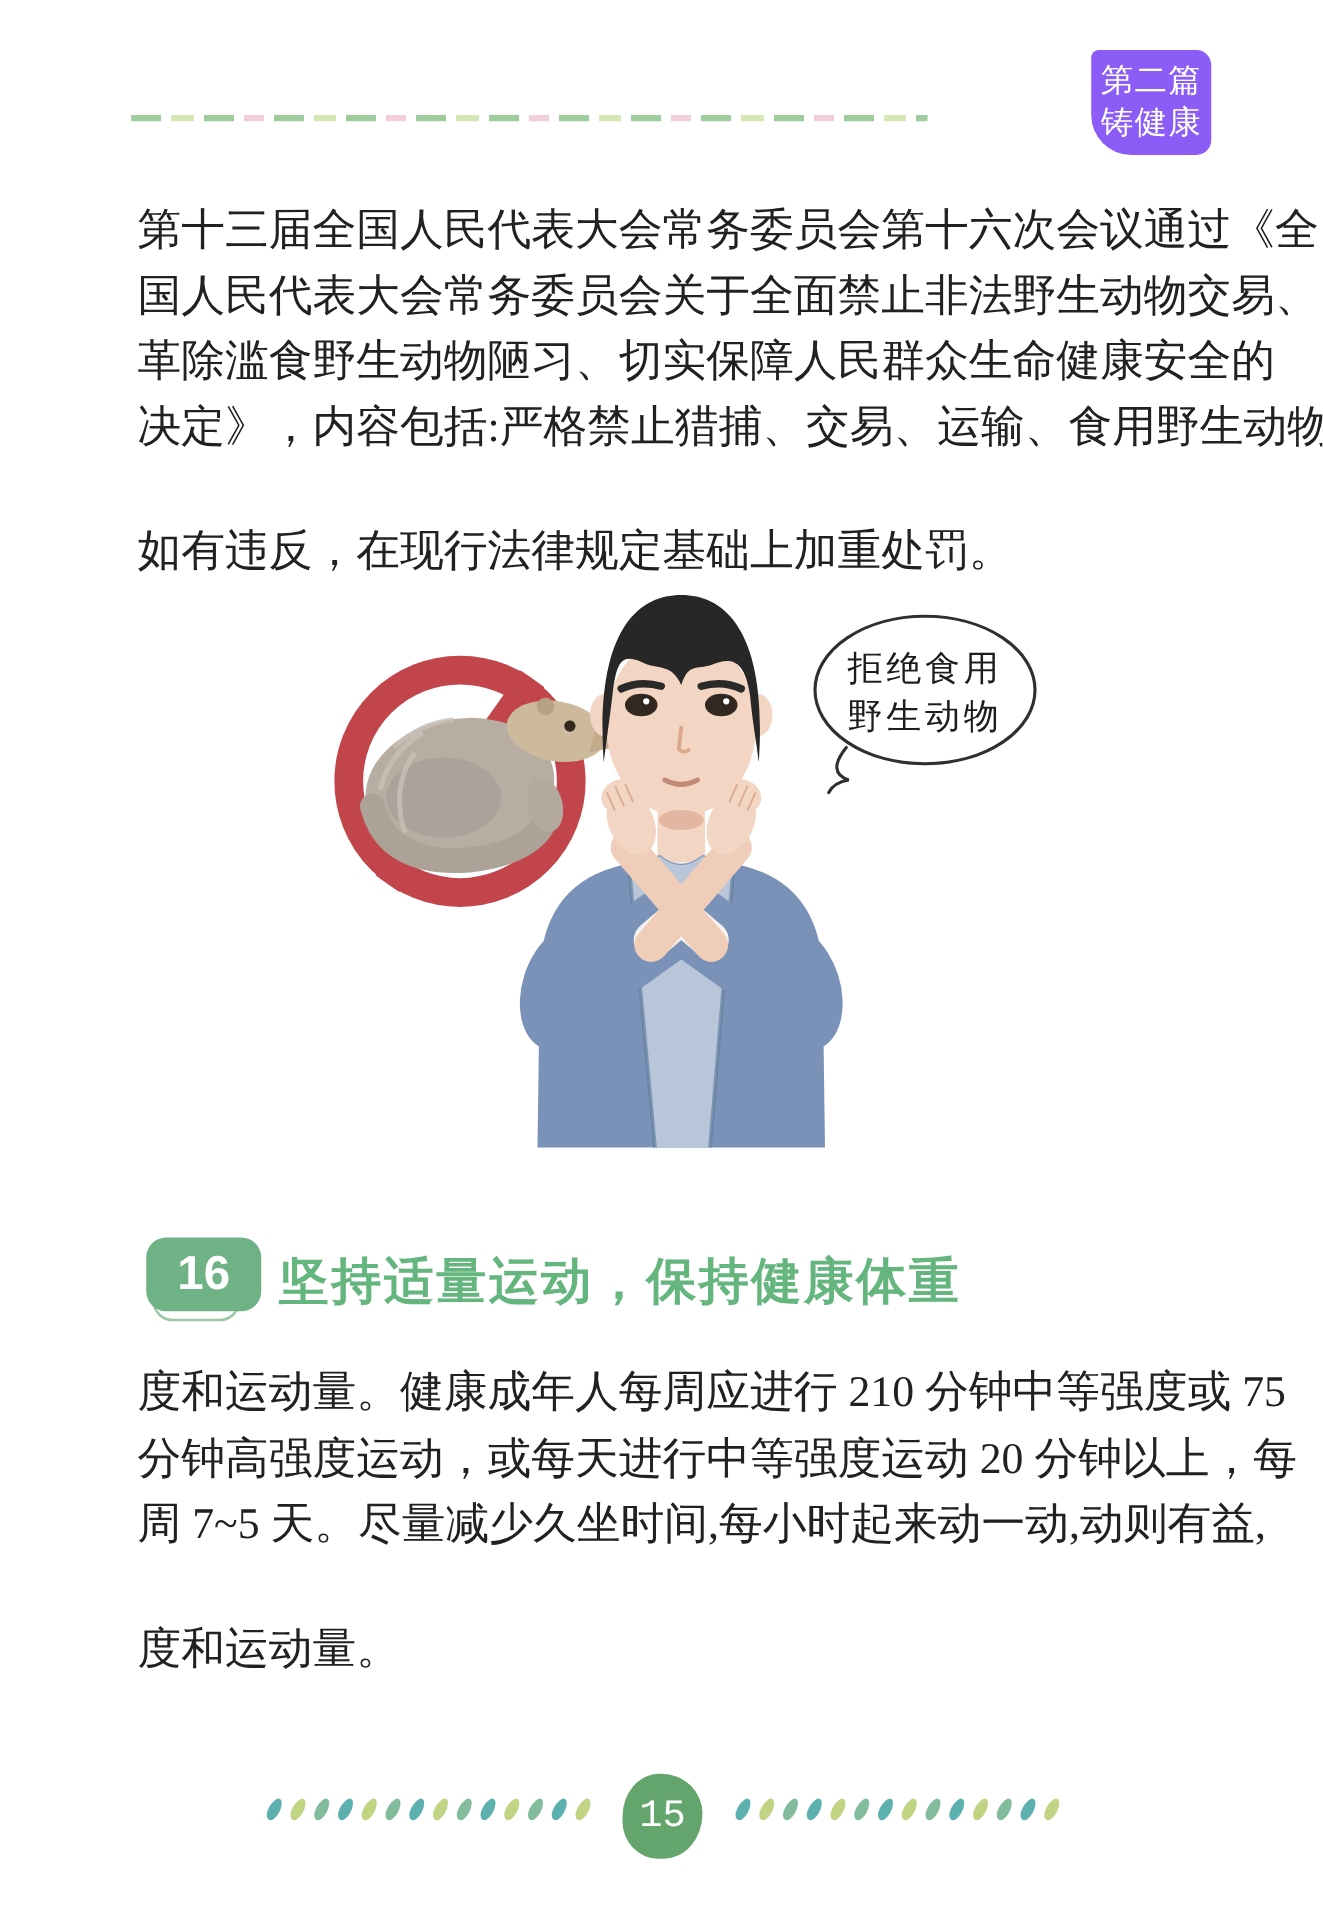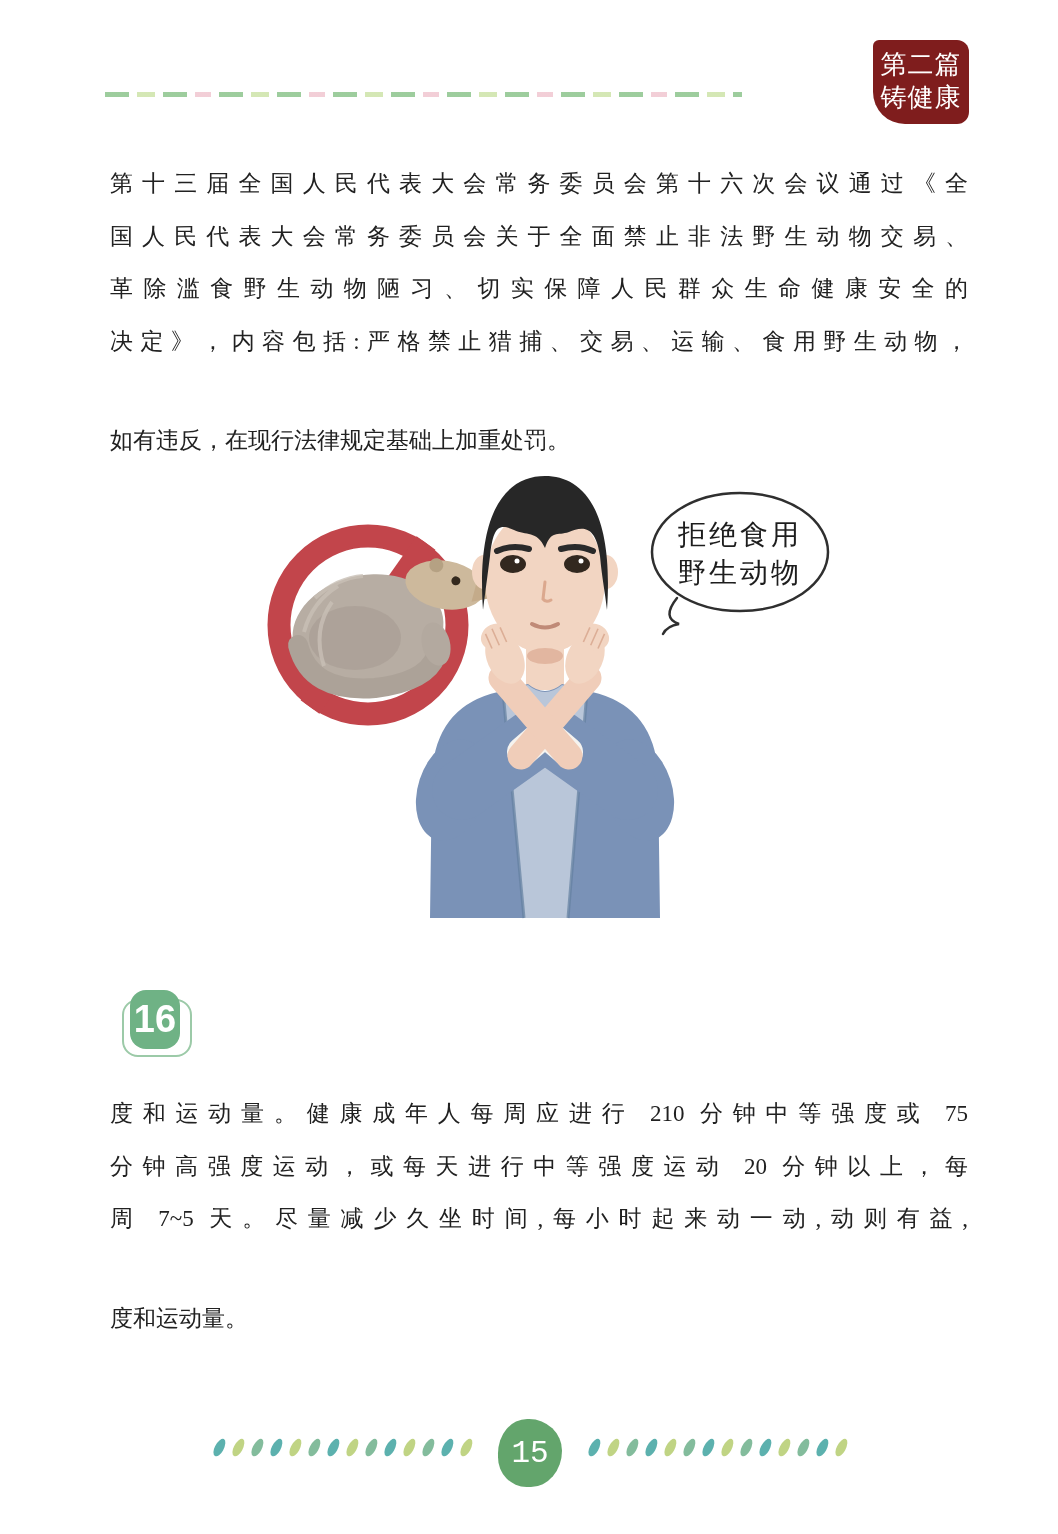--- a/index.html
+++ b/index.html
@@ -24,38 +24,38 @@
       #8cc48c 58px 82px, transparent 82px 90px,
       #f0c6d0 90px 106px, transparent 106px 114px);
     opacity: .85;
   }
 
   
   .part-badge {
     position: absolute;
     left: 873px; top: 40px;
     width: 96px; height: 84px;
-    background: #7f1d1d;
+    background: #8b5cf6;
     border-radius: 6px 12px 12px 32px;
     color: #ffffff;
     font-family: "Liberation Sans", sans-serif;
     font-size: 26px;
     line-height: 33px;
     text-align: center;
     padding-top: 8px;
     letter-spacing: 1px;
   }
 
   
   .para {
     position: absolute;
     left: 110px;
     width: 858px;
     color: #212121;
-    font-size: 23px;
+    font-size: 35px;
   }
   .para-intro { top: 158px; }
   .para-body  { top: 1088px; }
   .jline {
     line-height: 52.6px;
     white-space: nowrap;
     text-align: justify;
     text-align-last: justify;
     text-justify: inter-character;
   }
@@ -85,22 +85,22 @@
   }
   .num-badge-wrap { position: relative; width: 80px; height: 68px; }
   .num-badge-back {
     position: absolute; left: 9px; top: 9px;
     width: 70px; height: 58px;
     background: #ffffff;
     border: 2px solid #9ccaa8;
     border-radius: 16px;
   }
   .num-badge {
-    position: absolute; left: 17px; top: 0;
-    width: 50px; height: 59px;
+    position: absolute; left: 4px; top: 0;
+    width: 92px; height: 59px;
     background: #6fb285;
     border-radius: 16px;
     color: #ffffff;
     font-family: "Liberation Sans", sans-serif;
     font-weight: bold;
     font-size: 38px;
     display: flex; align-items: center; justify-content: center;
   }
   .section-title {
     margin-left: 30px;
@@ -230,20 +230,21 @@
       <text class="bubble-text" x="500" y="84" text-anchor="middle">拒绝食用</text>
       <text class="bubble-text" x="500" y="122" text-anchor="middle">野生动物</text>
     </g>
   </svg>
 
   <div class="section-head">
     <div class="num-badge-wrap">
       <div class="num-badge-back"></div>
       <div class="num-badge">16</div>
     </div>
+    <div class="section-title">坚持适量运动，保持健康体重</div>
   </div>
 
   <div class="para para-body">
     <div class="jline">度和运动量。健康成年人每周应进行 210 分钟中等强度或 75</div>
     <div class="jline">分钟高强度运动，或每天进行中等强度运动 20 分钟以上，每</div>
     <div class="jline">周 7~5 天。尽量减少久坐时间,每小时起来动一动,动则有益,</div>
     <div class="jline jline-last">度和运动量。</div>
   </div>
 
   <div class="leaf-row leaf-row-left">

